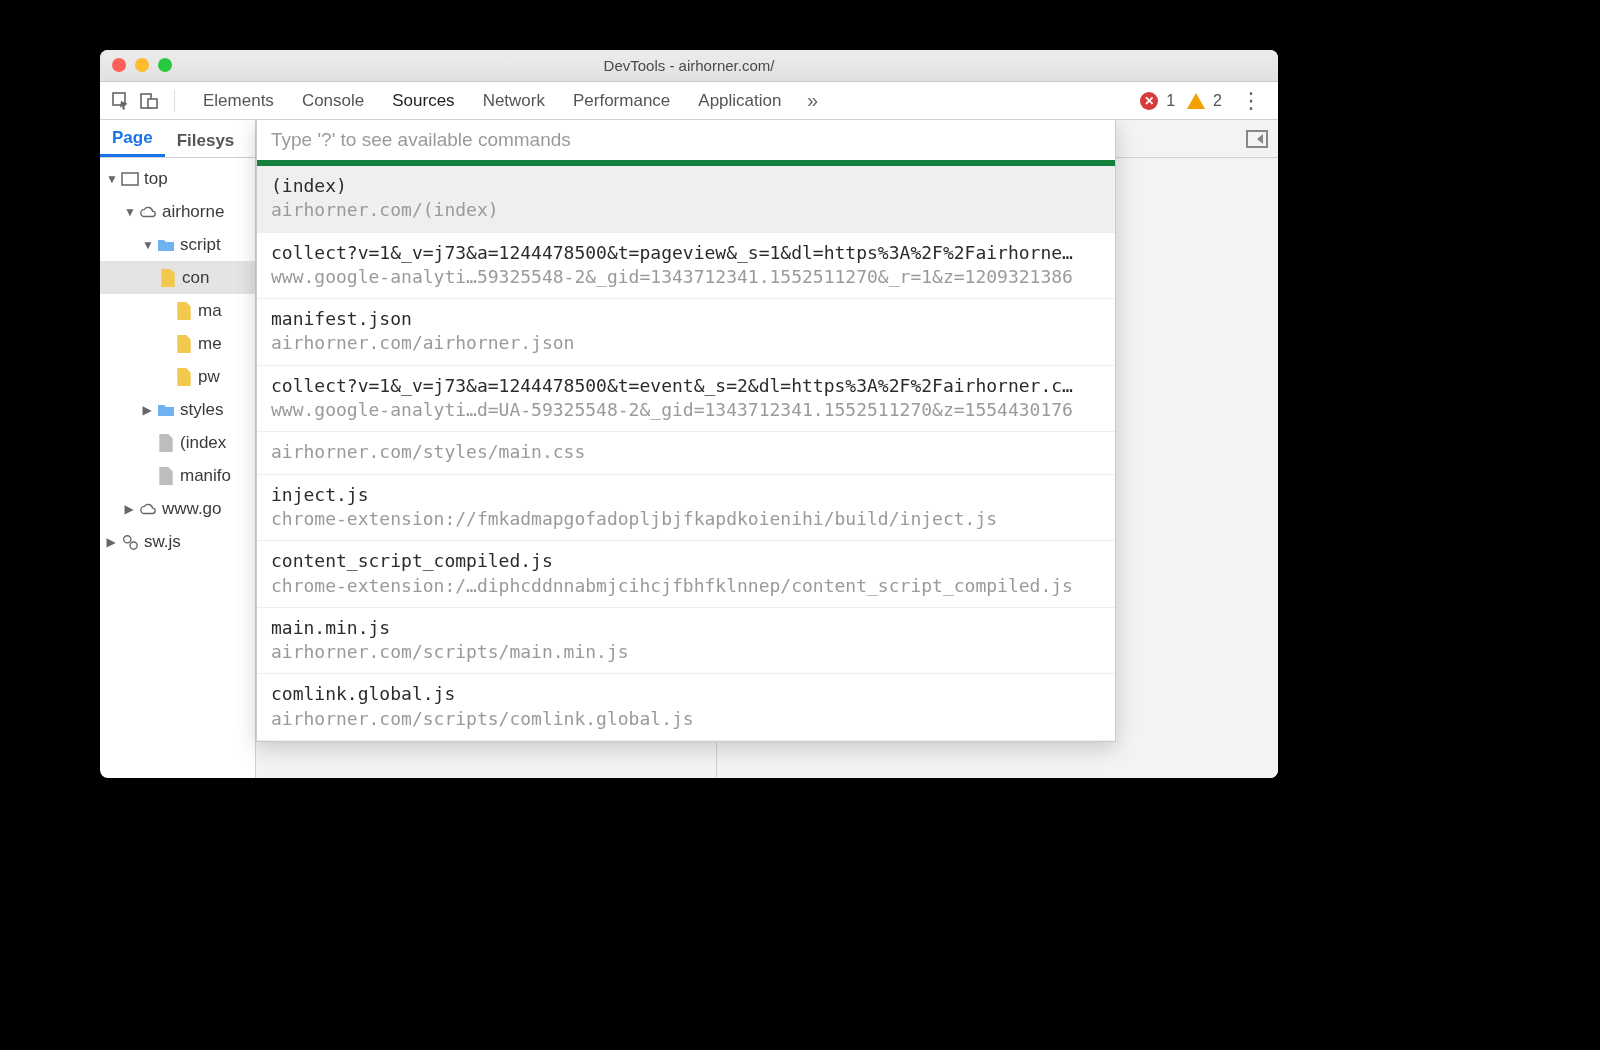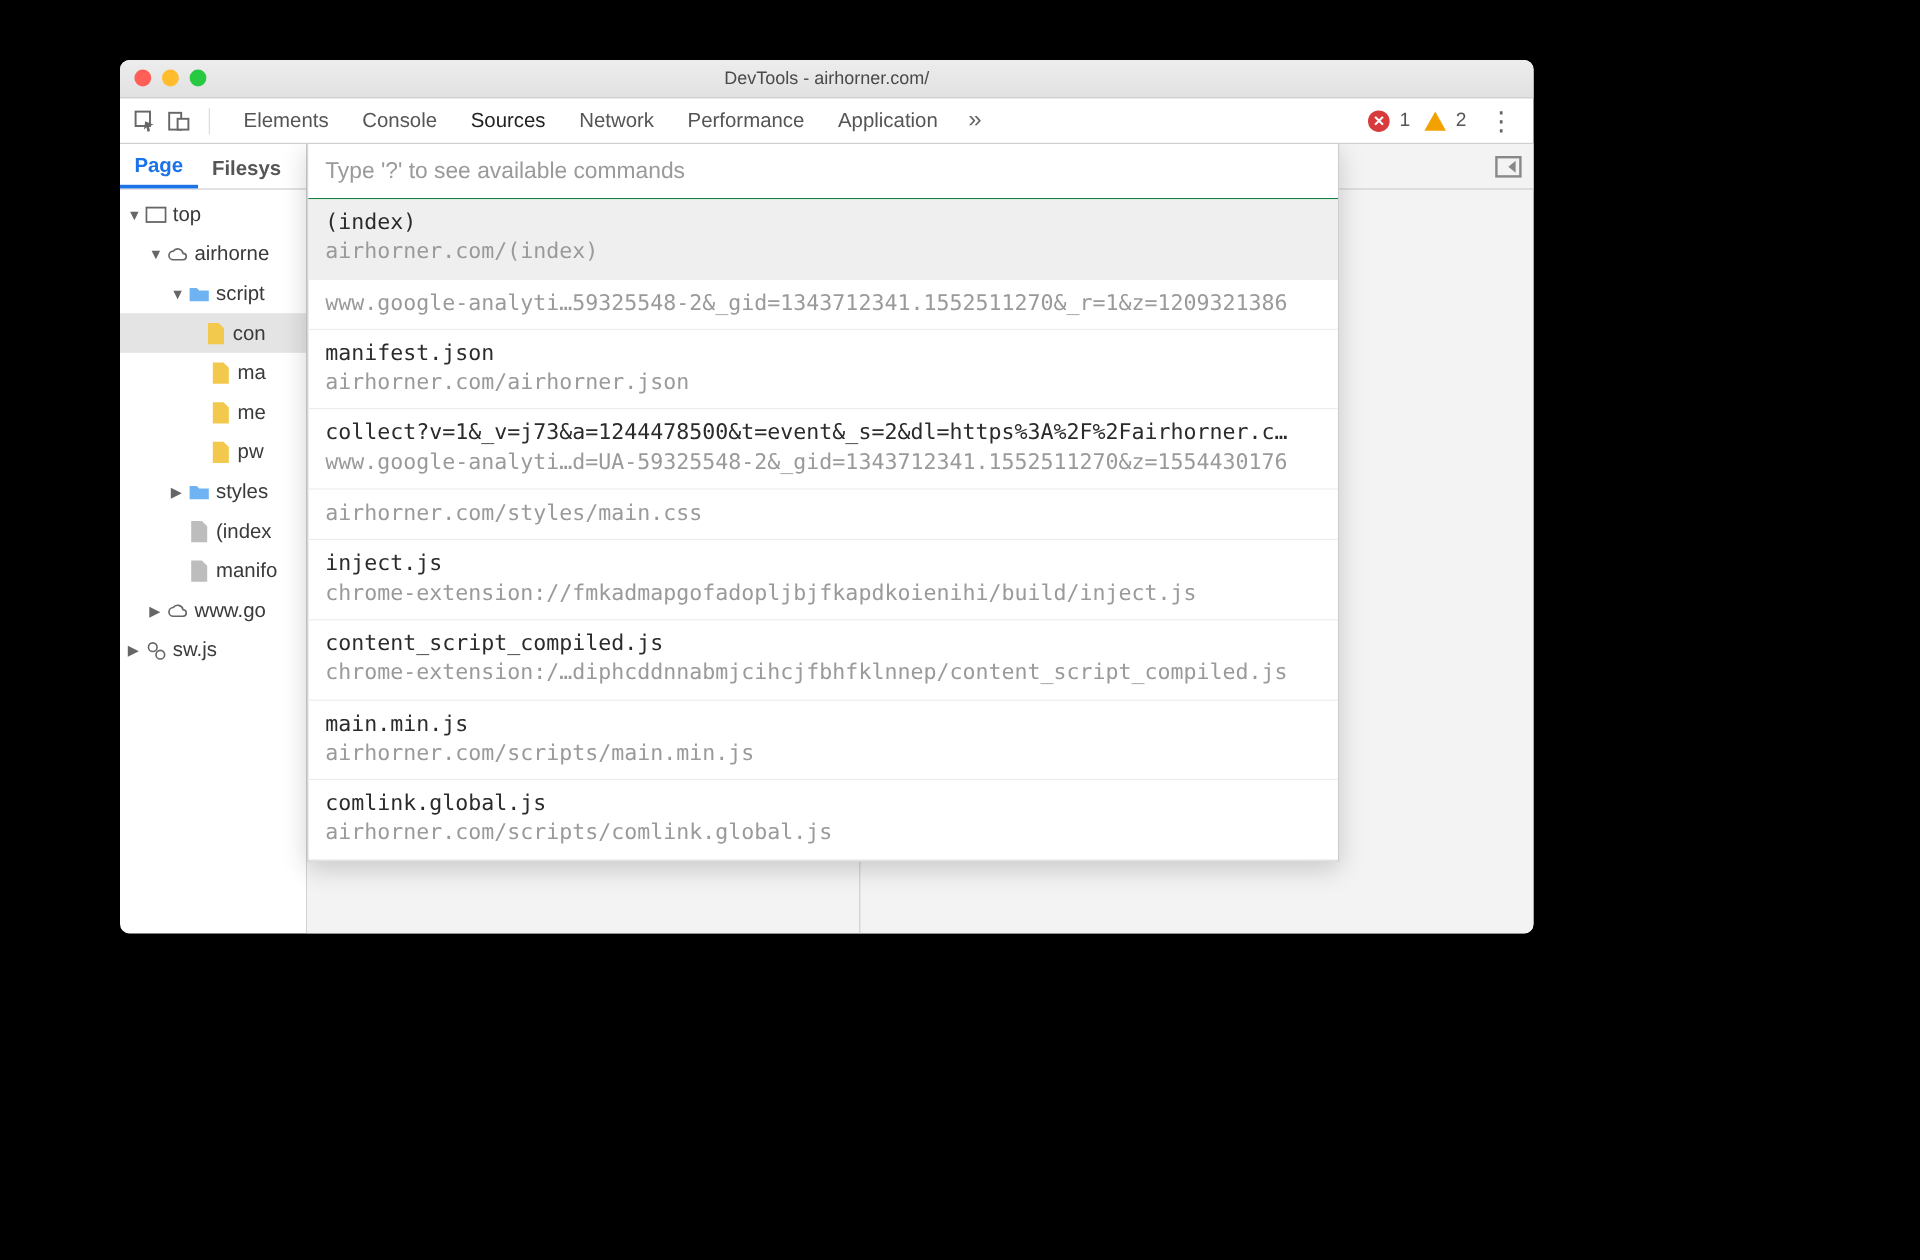--- a/index.html
+++ b/index.html
@@ -81,21 +81,21 @@
     border:1px solid #ccc;
     border-top:none;
     box-shadow:0 6px 20px rgba(0,0,0,0.18);
     z-index:10;
     display:flex; flex-direction:column;
     max-height:100%;
   }
   .cmd-input {
     height:46px;
     border:none;
-    border-bottom:1px solid #15803d;
+    border-bottom:6px solid #15803d;
     padding:0 14px;
     font-size:19px;
     color:#333;
     outline:none;
     width:100%;
     font-family:inherit;
   }
   .cmd-input::placeholder { color:#9a9a9a; }
   .results { flex:1; overflow:hidden; }
   .result { padding:8px 14px 9px; border-bottom:1px solid #eee; font-family: ui-monospace, "SF Mono", Menlo, monospace; font-size:18px; line-height:1.35; cursor:default; }
@@ -181,21 +181,21 @@
           </div>
           <div class="node" style="padding-left: 42px;">
             <span class="arrow">▼</span>
             <span>
               <svg class="ficon" viewBox="0 0 18 16">
                 <path d="M1 3h6l2 2h8v9H1z" fill="#6fb3f2"></path>
               </svg>
             </span>
             <span>script</span>
           </div>
-          <div class="node sel" style="padding-left: 56px;">
+          <div class="node sel" style="padding-left: 44px;">
             <span class="arrow">&nbsp;</span>
             <span>
               <svg class="ficon" viewBox="0 0 14 18">
                 <path d="M1 1h8l4 4v12H1z" fill="#f2c94c"></path>
               </svg>
             </span>
             <span>con</span>
           </div>
           <div class="node" style="padding-left: 60px;">
             <span class="arrow">&nbsp;</span>
@@ -280,20 +280,21 @@
       <div class="divider"></div>
 
       <div class="cmd-panel">
         <input class="cmd-input" placeholder="Type '?' to see available commands" style="">
         <div class="results" id="results-host">
             <div class="result hl">
               <div class="primary">(index)</div>
               <div class="secondary">airhorner.com/(index)</div>
             </div>
             <div class="result">
+              <div class="primary">collect?v=1&amp;_v=j73&amp;a=1244478500&amp;t=pageview&amp;_s=1&amp;dl=https%3A%2F%2Fairhorne…</div>
               <div class="secondary">www.google-analyti…59325548-2&amp;_gid=1343712341.1552511270&amp;_r=1&amp;z=1209321386</div>
             </div>
             <div class="result">
               <div class="primary">manifest.json</div>
               <div class="secondary">airhorner.com/airhorner.json</div>
             </div>
             <div class="result">
               <div class="primary">collect?v=1&amp;_v=j73&amp;a=1244478500&amp;t=event&amp;_s=2&amp;dl=https%3A%2F%2Fairhorner.c…</div>
               <div class="secondary">www.google-analyti…d=UA-59325548-2&amp;_gid=1343712341.1552511270&amp;z=1554430176</div>
             </div>

